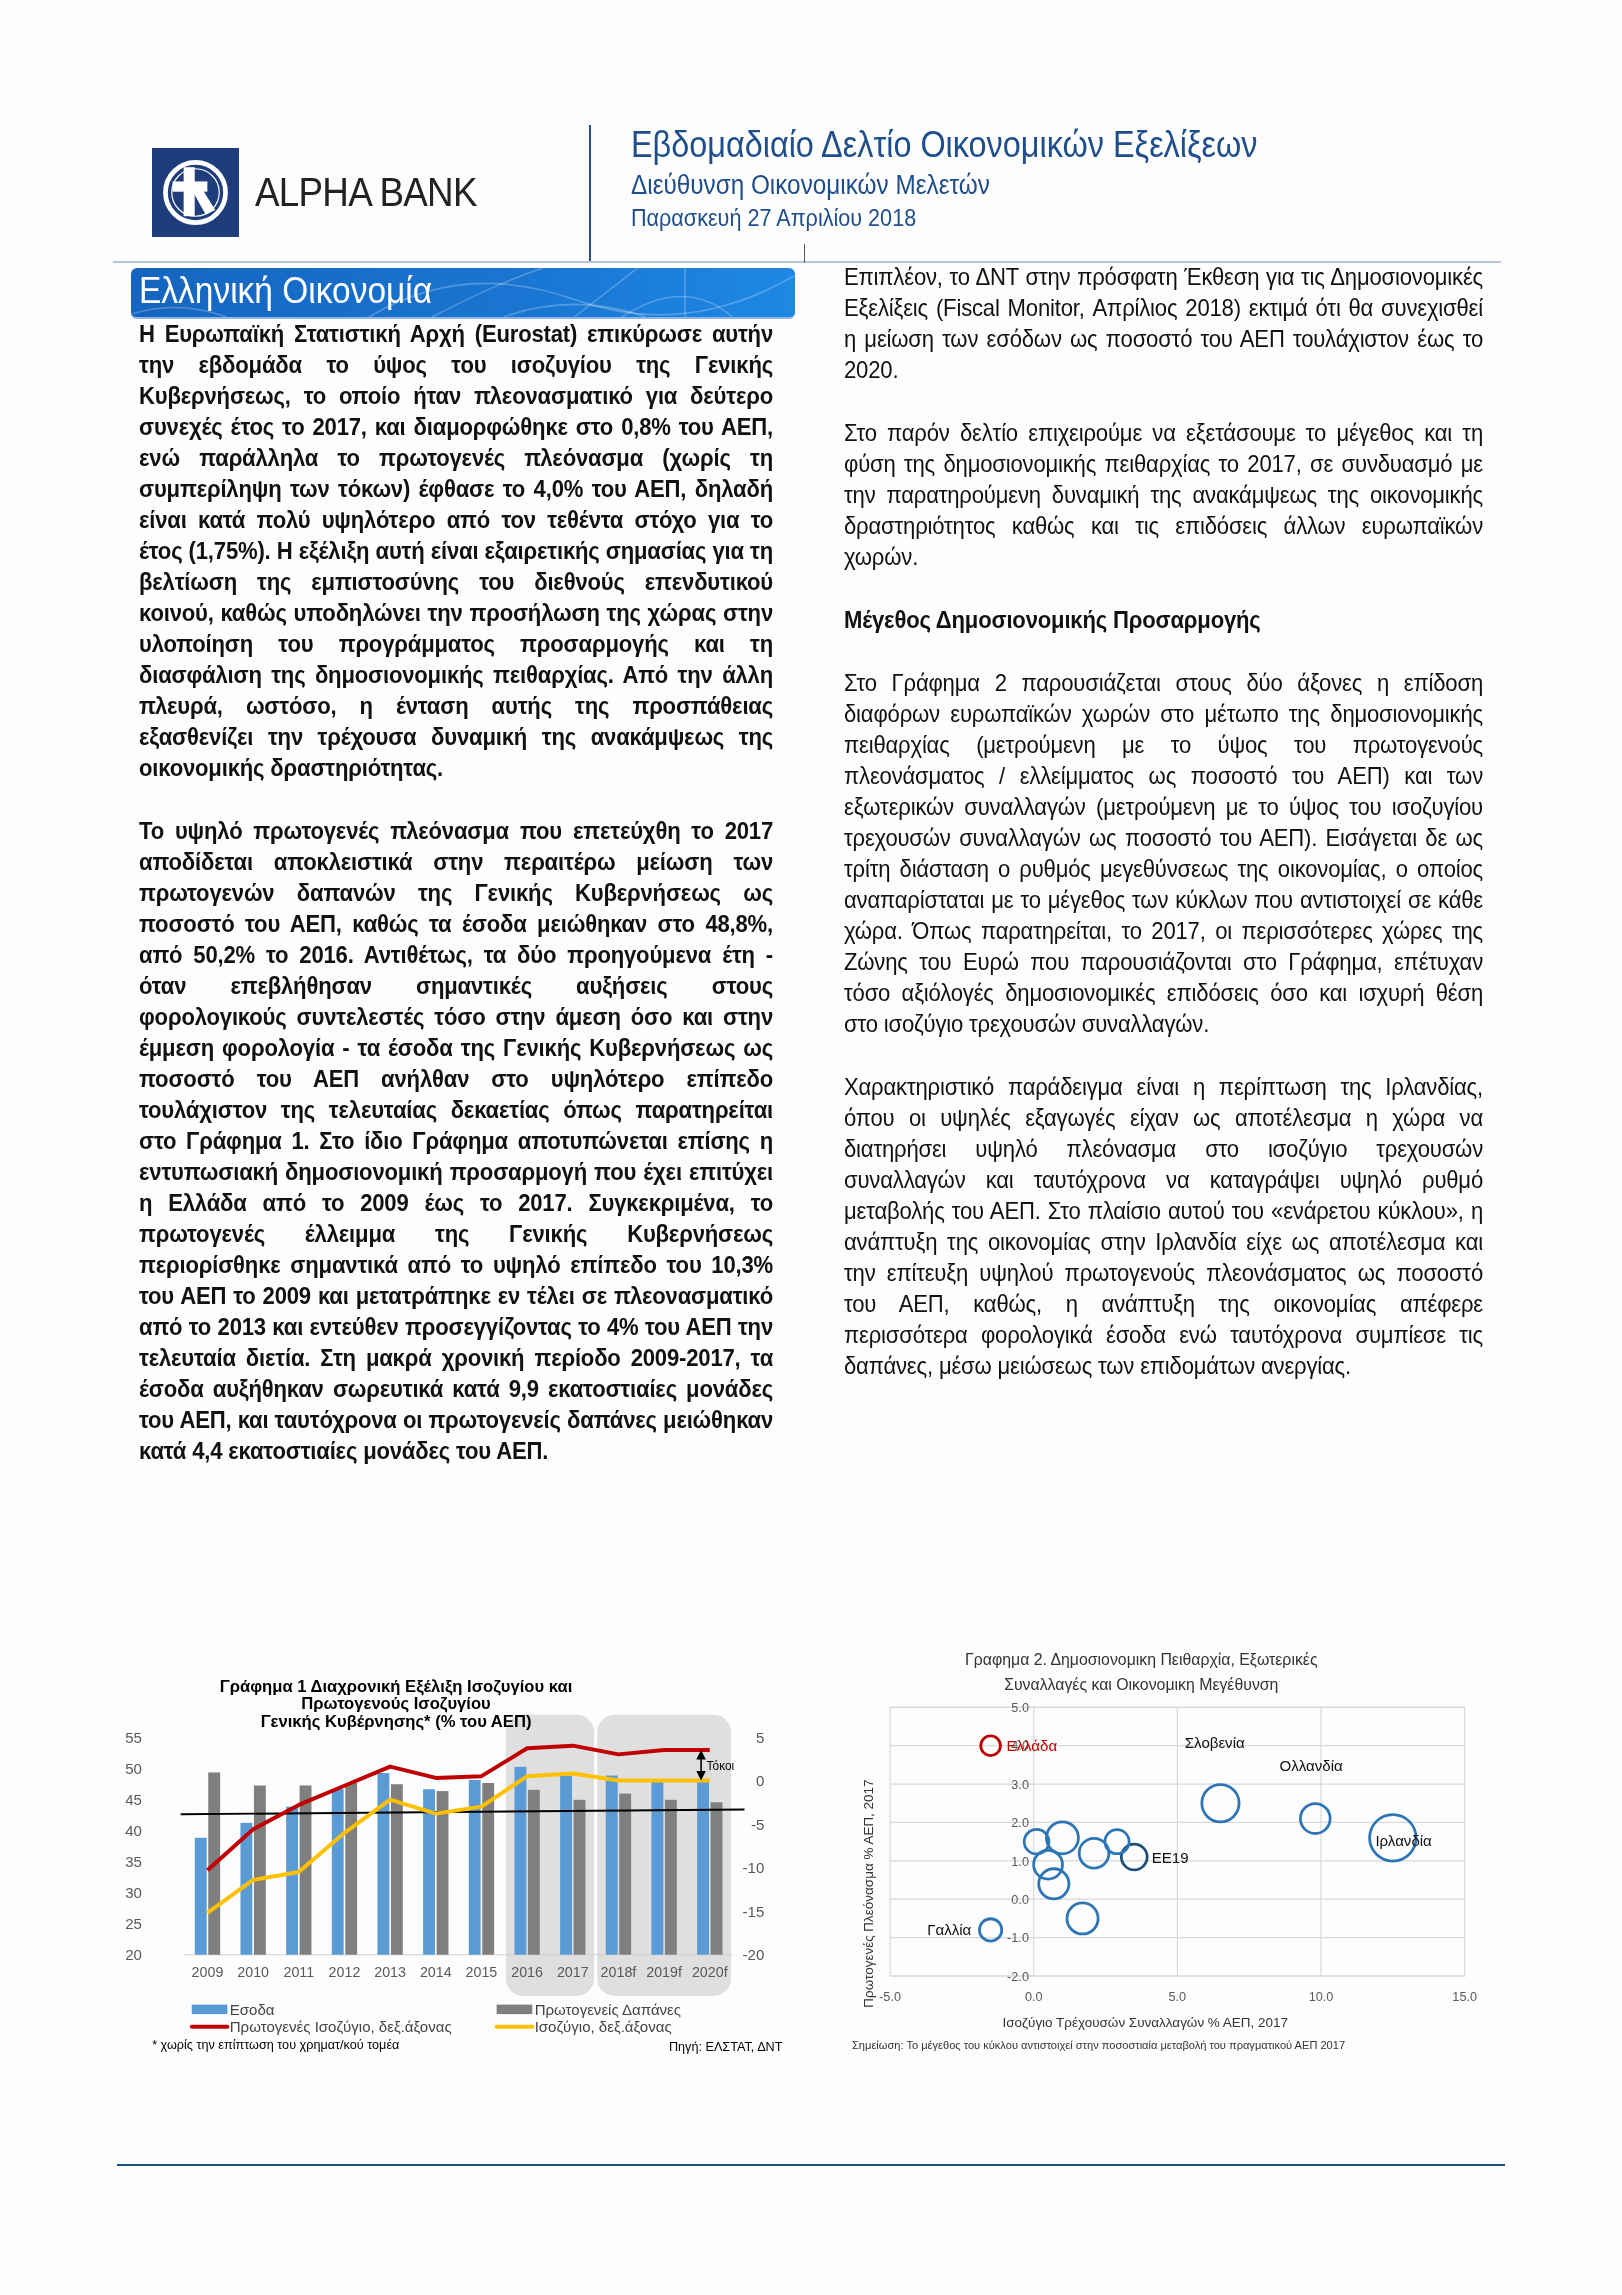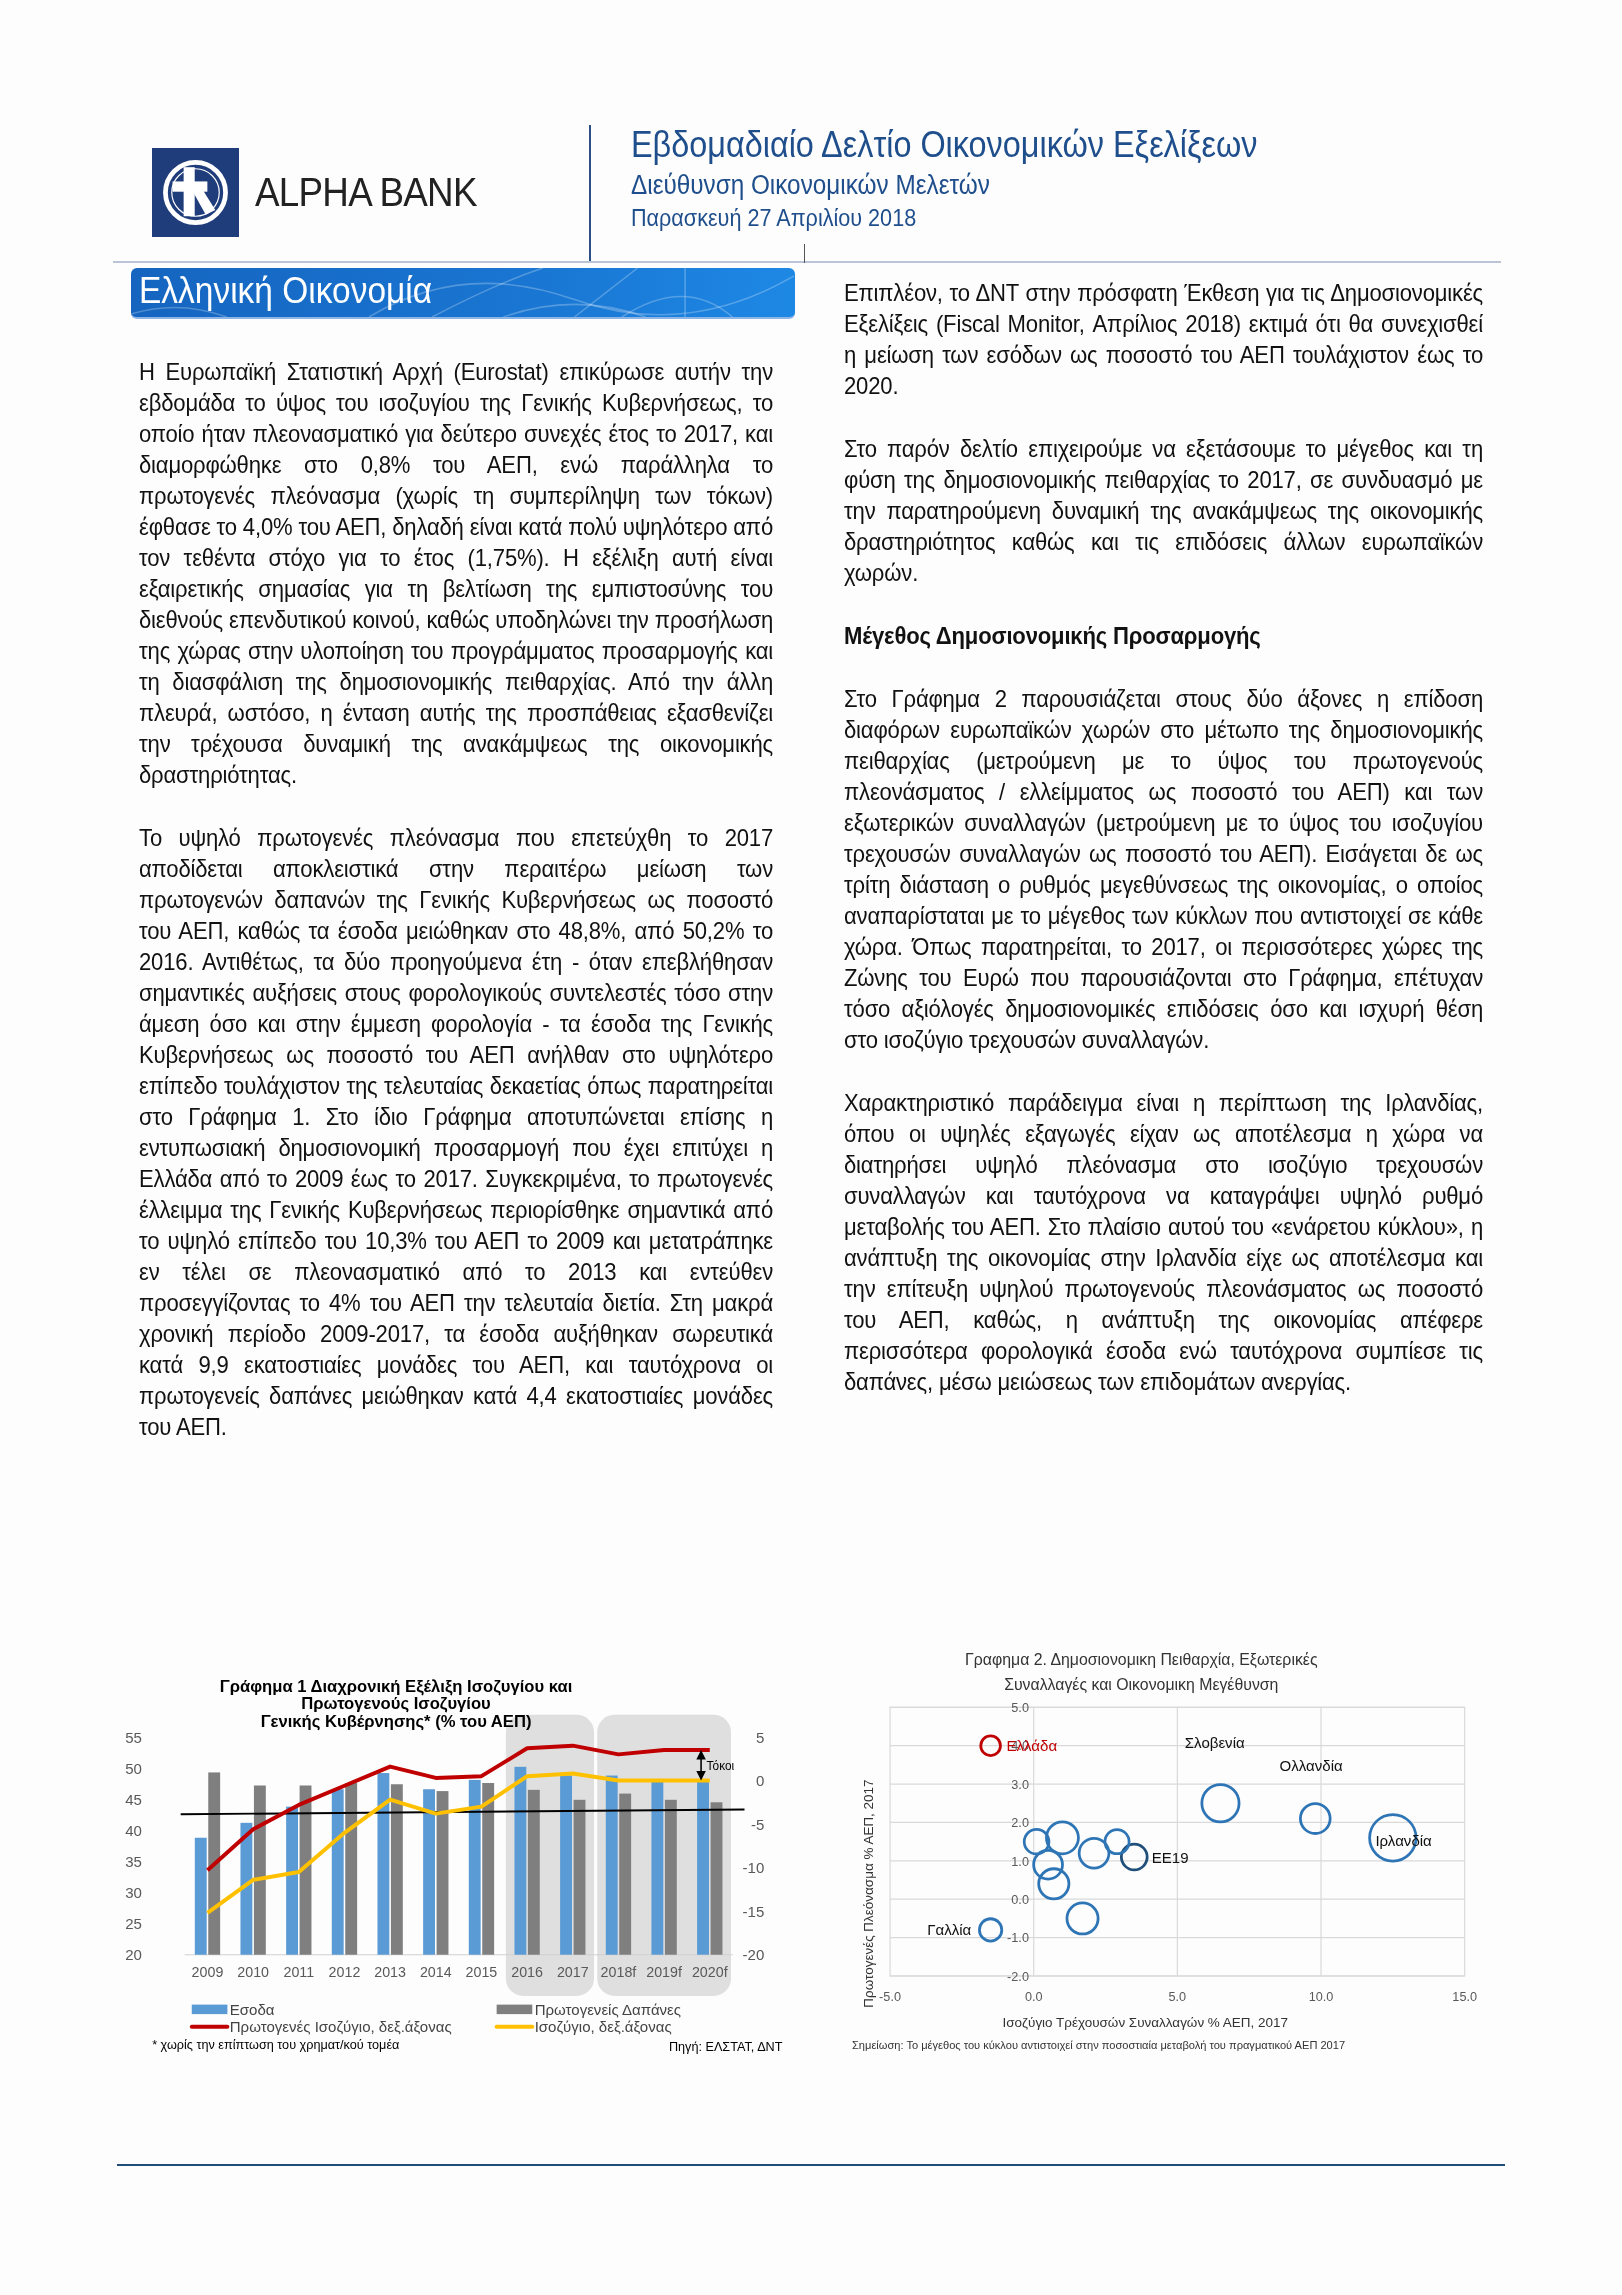--- a/index.html
+++ b/index.html
@@ -13,23 +13,23 @@
   #hdr-title { top: 124px; font-size: 36px; }
   #hdr-sub { top: 170px; font-size: 27px; }
   #hdr-date { top: 204px; font-size: 24px; }
   #top-rule { left: 113px; top: 261px; width: 1388px; height: 1.6px; background: #b9c5d6; }
   #col-divider { left: 804px; top: 244px; width: 0.8px; height: 19px; background: #555; }
   
   #banner { left: 131px; top: 268px; width: 664px; height: 49px; background: linear-gradient(90deg, #1565c0, #1976d2 60%, #1e88e5); overflow: hidden; border-bottom: 2.4px solid #8fb4e6; border-radius: 6px; }
   #banner svg { position: absolute; left: 0; top: 0; }
   #banner-title { left: 8px; top: 1.6px; font-size: 36px; color: #fff; white-space: nowrap; transform: scaleX(0.93); transform-origin: left; }
   
-  .col { position: absolute; font-size: 24px; line-height: 31px; text-align: justify; letter-spacing: -0.2px; margin-top: 16px; }
+  .col { position: absolute; font-size: 24px; line-height: 31px; text-align: justify; letter-spacing: -0.2px; }
   .col p { margin: 0 0 32px 0; }
-  #col-left { left: 139px; top: 340px; width: 634px; }
+  #col-left { left: 139px; top: 318px; width: 634px; font-weight: bold; }
   #col-right { left: 844px; top: 261px; width: 639px; }
   .col h3 { font-size: 24px; font-weight: 700; margin: 0 0 32px 0; }
   .narrow { transform: scaleX(0.92); transform-origin: left top; width: 108.7%; }
   
   #chart1 { left: 111px; top: 1664px; width: 681px; height: 412px; }
   .c1-title { font-size: 21px; font-weight: 700; text-anchor: middle; }
   .tick { font-size: 19px; fill: #595959; }
   .legend-text { font-size: 19px; fill: #444; }
   
   #chart2 { left: 840px; top: 1632px; width: 666px; height: 428px; }

